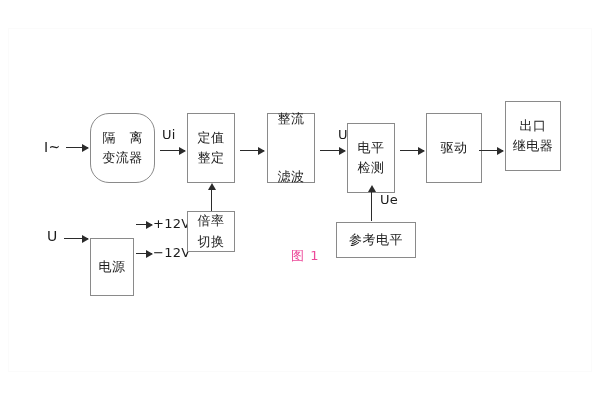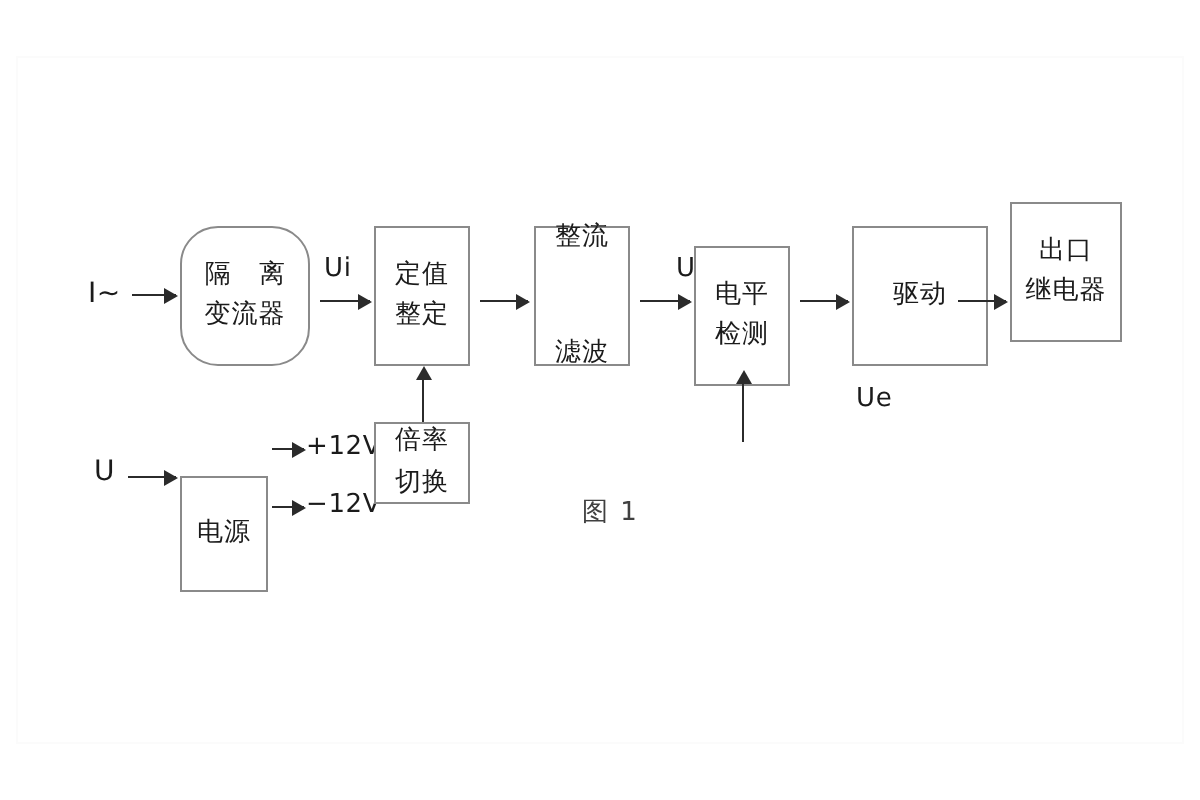--- a/index.html
+++ b/index.html
@@ -89,21 +89,21 @@
     color: #1b1b1b;
     font-size: 13px;
     white-space: nowrap;
     letter-spacing: 0.3px;
   }
   .slabel.big {
     font-size: 14px;
   }
   .caption {
     position: absolute;
-    color: #404040;
+    color: #ec4899;
     font-size: 13px;
     white-space: nowrap;
     letter-spacing: 1px;
   }
 </style>
 </head>
 <body>
 
 <div id="canvas">
 
@@ -135,21 +135,21 @@
   <div class="slabel" style="left:320px; top:127px;margin-left:18px;">Uo</div>
   <div class="harrow" style="left:320px; top:150px; width:25px;"></div>
 
   <div class="block" style="left:347px; top:123px; width:48px; height:70px;">
     <span class="ln">电平</span>
     <span class="ln">检测</span>
   </div>
 
   <div class="harrow" style="left:400px; top:150px; width:24px;"></div>
 
-  <div class="block" style="left:426px; top:113px; width:68px; height:70px;">
+  <div class="block" style="left:426px; top:113px; width:56px; height:70px;">
     <span class="ln">驱动</span>
   </div>
 
   <div class="harrow" style="left:479px; top:150px; width:24px;"></div>
 
   <div class="block" style="left:505px; top:101px; width:56px; height:70px;">
     <span class="ln">出口</span>
     <span class="ln">继电器</span>
   </div>
 
@@ -166,19 +166,22 @@
   <div class="harrow" style="left:136px; top:253px; width:16px;"></div>
   <div class="slabel" style="left:153px; top:245px;">−12V</div>
 
   <div class="block" style="left:187px; top:211px; width:48px; height:41px;">
     <span class="ln">倍率</span>
     <span class="ln">切换</span>
   </div>
 
   <div class="varrow" style="left:211px; top:190px; height:21px;"></div>
 
+  <div class="block" style="left:336px; top:222px; width:80px; height:36px;">
+    <span class="ln">参考电平</span>
+  </div>
 
   <div class="varrow" style="left:371px; top:192px; height:29px;"></div>
-  <div class="slabel" style="left:380px; top:192px;margin-left:48px;">Ue</div>
+  <div class="slabel" style="left:380px; top:192px;">Ue</div>
 
   <div class="caption" style="left:291px; top:247px;">图 1</div>
 
 </div>
 
 </body></html>

